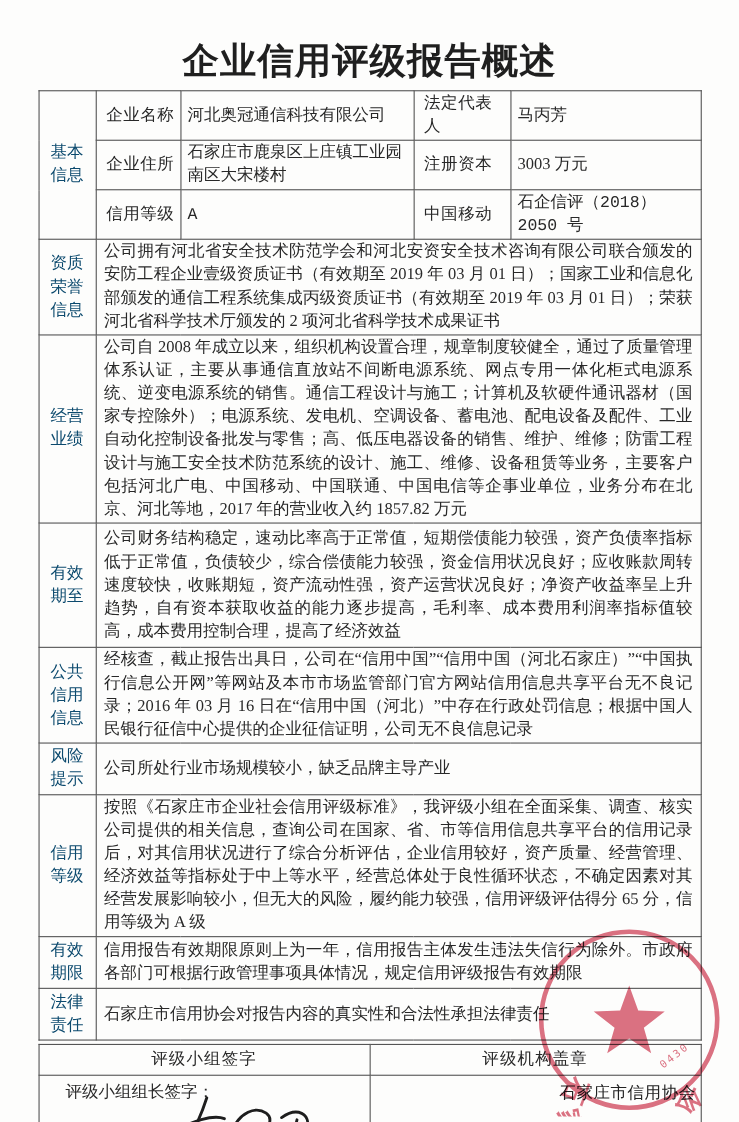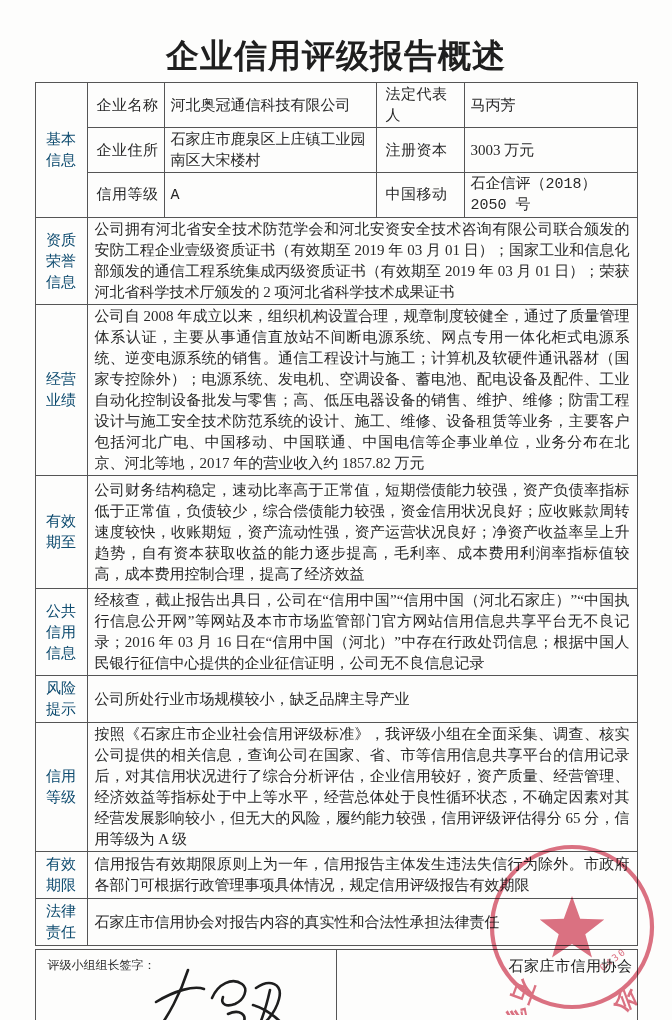--- a/index.html
+++ b/index.html
@@ -60,21 +60,21 @@
   tr.h-risk  { height: 37px; padding-left: 14px; }
   tr.h-sum   { height: 116px; }
   tr.h-valid { height: 47px; }
   tr.h-legal { height: 42px; margin-left: 16px; }
 
   table.sign { margin-top: 3px; }
   tr.sign-head { height: 28px; }
   tr.sign-head td { text-align: center; letter-spacing: 1px; }
   tr.sign-body { height: 106px; }
   tr.sign-body td { vertical-align: top; position: relative; }
-  .leader-label { position: absolute; top: 5px; left: 12px; font-size: 12px; }
+  .leader-label { position: absolute; top: 5px; left: 24px; font-size: 15px; }
   .org-name {
     position: absolute; top: 6px; right: 4px;
     font-size: 15px; letter-spacing: 0.5px; color: #222;
   }
   .signature-svg { position: absolute; top: 12px; left: 112px; }
   .stamp {
     position: absolute;
     left: 484px; top: 839px;
     width: 176px; height: 176px;
     mix-blend-mode: multiply;
@@ -151,20 +151,24 @@
       </tr>
     </tbody>
   </table>
 
   <table class="grid sign">
     <colgroup>
         <col style="width:301px">
         <col style="width:301px">
       </colgroup>
     <tbody>
+      <tr class="sign-head">
+        <td>评级小组签字</td>
+        <td>评级机构盖章</td>
+      </tr>
       <tr class="sign-body">
         <td>
           <span class="leader-label">评级小组组长签字：</span>
           <svg class="signature-svg" width="160" height="78" viewBox="0 0 160 78" fill="none">
             <g stroke="#1e1e1e" stroke-width="2.6" stroke-linecap="round" fill="none">
               <path d="M40 8 C33 30 20 56 6 72"></path>
               <path d="M8 40 C26 29 46 23 56 27"></path>
               <path d="M64 36 C70 22 84 15 94 22 C101 27 96 38 87 42 C79 45 72 43 75 35"></path>
               <path d="M80 52 C91 47 100 52 95 62 C91 70 80 71 78 63"></path>
               <path d="M108 26 C122 16 135 22 131 37 C127 53 113 66 103 71"></path>

